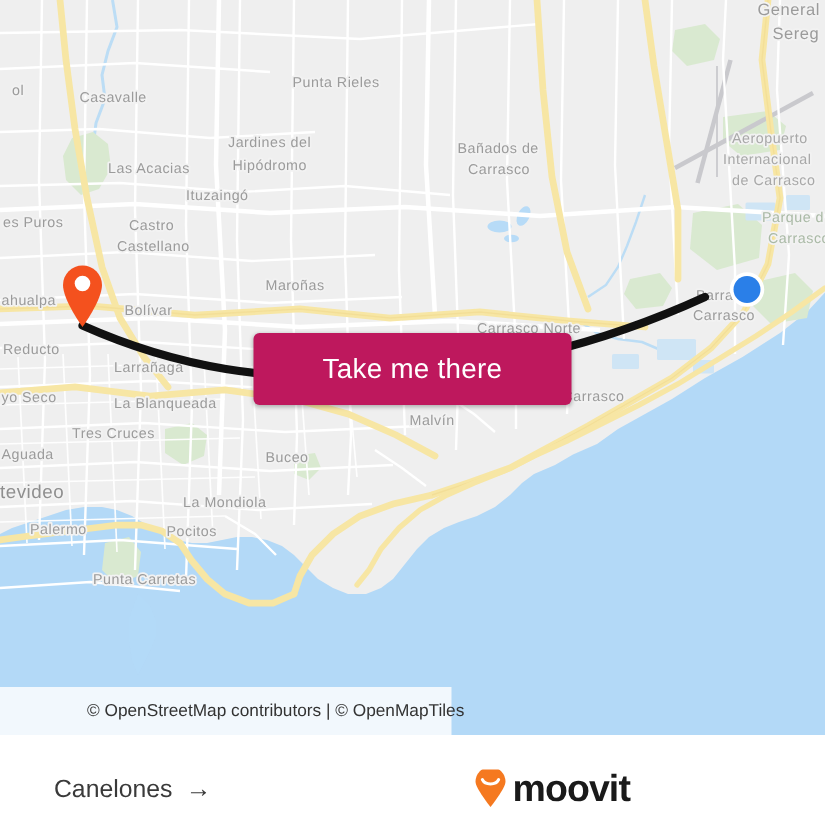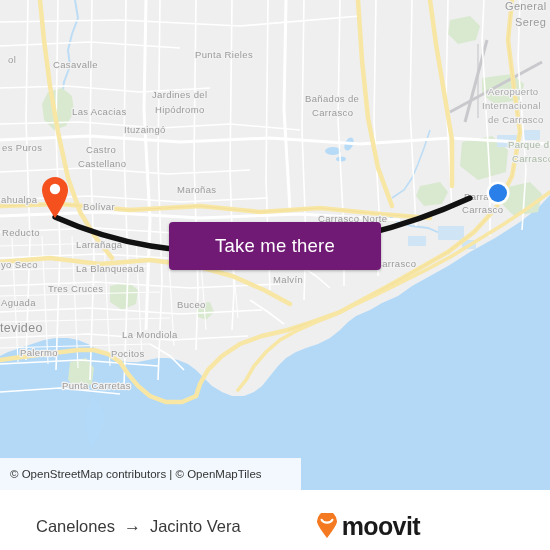--- a/index.html
+++ b/index.html
@@ -56,21 +56,21 @@
   .maplabel.park { fill: #a9b9a5; }
   .maplabel.airport { fill: #a8a8a8; }
 
   
   .cta {
     position: absolute;
     left: 169px;
     top: 222px;
     width: 212px;
     height: 48px;
-    background: #701a75;
+    background: #be185d;
     border: none;
     border-radius: 4px;
     color: #ffffff;
     font-family: "Liberation Sans", sans-serif;
     font-size: 18.5px;
     letter-spacing: 0.2px;
     cursor: pointer;
     box-shadow: 0 1px 3px rgba(0,0,0,0.28);
     display: flex;
     align-items: center;
@@ -95,20 +95,21 @@
     background: #f2f8fd;
     display: flex;
     align-items: center;
   }
   .attrib-text {
     font-size: 11.5px;
     color: #333333;
     padding-left: 10px;
     white-space: nowrap;
     font-family: "Liberation Sans", sans-serif;
+    margin-left: 48px;
   }
 
   
   .footer {
     position: absolute;
     left: 0;
     top: 496px;
     width: 438px;
     height: 60px;
     background: #ffffff;
@@ -340,21 +341,20 @@
   <div class="attrib-bar">
     <div class="attrib-box">
       <span class="attrib-text">© OpenStreetMap contributors | © OpenMapTiles</span>
     </div>
   </div>
 
   <div class="footer">
     <div class="route-title">
       <span>Canelones</span>
       <span class="arrow">→</span>
-      <span>Jacinto Vera</span>
     </div>
     <div class="brand">
       <svg width="22" height="26" viewBox="0 0 22 26">
         <path d="M 11,25 C 11,25 1,12.5 1,8.2 A 10,10 0 1 1 21,8.2 C 21,12.5 11,25 11,25 Z" fill="#f57920"></path>
         <path d="M 5.6,6.8 C 7.4,10.6 14.6,10.6 16.4,6.8" fill="none" stroke="#ffffff" stroke-width="2.1" stroke-linecap="round"></path>
       </svg>
       <span class="brand-word">moovit</span>
     </div>
   </div>
 

